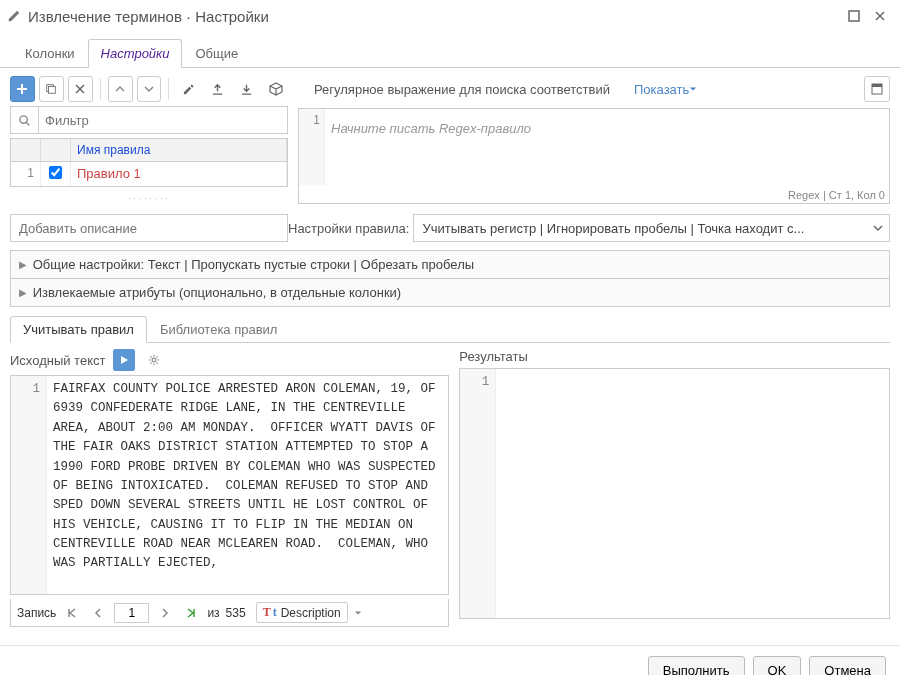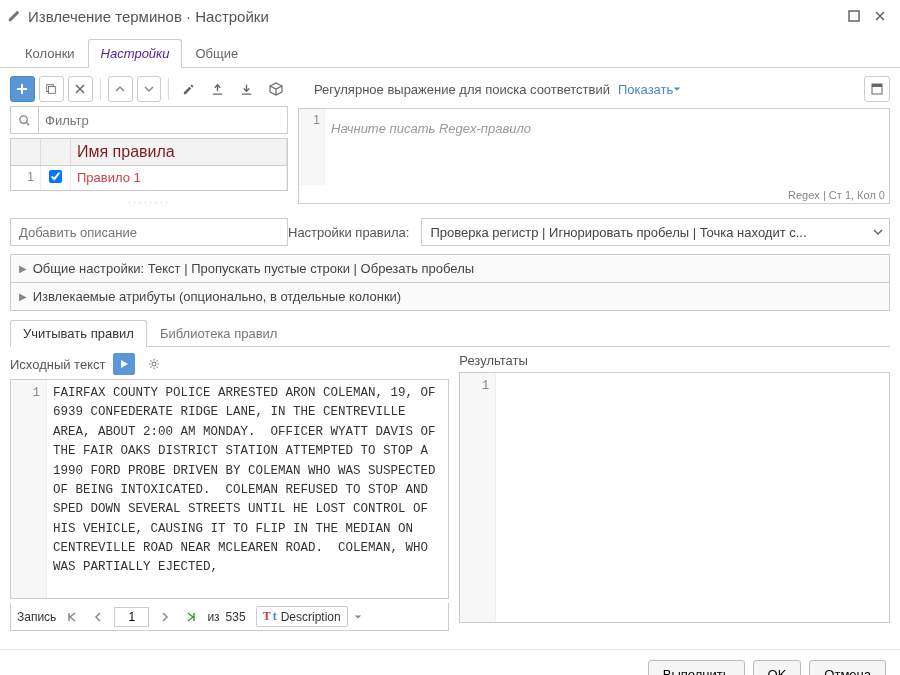--- a/index.html
+++ b/index.html
@@ -19,48 +19,48 @@
 .toprow { display: flex; padding: 8px 10px 4px 10px; gap: 10px; }
 .toprow .left { width: 278px; display: flex; flex-direction: column; gap: 4px; }
 .toprow .right { flex: 1; display: flex; flex-direction: column; gap: 6px; }
 
 .toolbar { display: flex; align-items: center; gap: 4px; }
 .tb { width: 26px; height: 26px; border: 1px solid transparent; border-radius: 3px; display: inline-flex; align-items: center; justify-content: center; cursor: pointer; color: #555; background: transparent;}
 .tb.bord { border-color: #ccc; }
 .tb.primary { background: #5b96d6; color: #fff; border-color:#4b86c6;}
 .sep { width: 1px; height: 22px; background: #ddd; margin: 0 3px;}
 .toolbar-right-label { color: #555; margin-left: 16px; }
-.show-dd { display: inline-flex; align-items: center; color: #4b86c6; cursor: pointer; margin-left: 4px;}
+.show-dd { display: inline-flex; align-items: center; color: #4b86c6; cursor: pointer; margin-left: 20px;}
 .spacer { flex:1; }
 
 .filterrow { display: flex; align-items: center; }
 .filterrow .search { width: 28px; height: 28px; display:inline-flex; align-items:center; justify-content:center; color:#888; border:1px solid #ccc; border-right:none;}
 .filterrow input { flex:1; height: 28px; border: 1px solid #ccc; padding: 0 6px; font-size: 13px; outline:none; }
 
 .rules-table { border: 1px solid #ccc; }
 .rules-table .hdr { display: flex; background: #f3f3f3; border-bottom: 1px solid #ccc;}
-.rules-table .hdr .h { padding: 4px 6px; border-right: 1px solid #ddd; font-size:16px; color:#7f1d1d;}
+.rules-table .hdr .h { padding: 4px 6px; border-right: 1px solid #ddd; font-size:12px; color:#1d4ed8;}
 .rules-table .hdr .hnum { width: 30px;}
 .rules-table .hdr .hchk { width: 30px;}
 .rules-table .hdr .hname { flex:1; }
 .rules-table .row { display: flex; }
 .rules-table .row .c { padding: 4px 6px; border-right: 1px solid #eee; }
 .rules-table .row .cnum { width:30px; text-align:right; color:#888; font-size:12px;}
 .rules-table .row .cchk { width:30px; text-align:center;}
 .rules-table .row .cname { flex:1; color:#c44; cursor:pointer;}
 .dots { text-align:center; color:#ccc; font-size:10px; letter-spacing: 2px; padding: 2px;}
 
 .editor { border: 1px solid #ccc; position: relative; height: 96px; }
 .editor .gutter { position:absolute; left:0; top:0; bottom:18px; width:26px; background:#f7f7f7; border-right:1px solid #eee; text-align:right; padding:4px 4px; color:#888; font-size:12px;}
 .editor .placeholder { position:absolute; left:32px; top:12px; color:#999; font-style:italic; font-size: 13px;}
 .editor .status { position:absolute; right:4px; bottom:2px; font-size:11px; color:#888;}
 
 .descinput { height: 28px; border:1px solid #ccc; width: 278px; padding: 0 8px; font-size:13px; outline:none; margin: 4px 0 0 10px;}
 
-.rulesettings-row { display:flex; align-items:center; gap:12px; margin: 4px 10px 0 0;}
+.rulesettings-row { display:flex; align-items:center; gap:4px; margin: 4px 10px 0 0;}
 .rulesettings-row .lbl { color:#555; }
 .rulesettings-dd { flex:1; border:1px solid #ccc; height:28px; display:flex; align-items:center; padding:0 8px; cursor:pointer; color:#444; position: relative;}
 .rulesettings-dd .chev { position:absolute; right:6px; color:#666;}
 
 .collapsers { margin: 8px 10px 0 10px; }
 .collapser { border:1px solid #ccc; padding: 6px 8px; display:flex; align-items:center; gap:6px; cursor:pointer; color:#444; background:#fafafa;}
 .collapser + .collapser { border-top:none; }
 .collapser .chev { color:#888; font-size:10px;}
 
 .subtabbar { display:flex; border-bottom:1px solid #ccc; margin: 8px 10px 0 10px;}
@@ -224,21 +224,21 @@
         </div>
       </div>
     </div>
   </div>
 
   <div style="display:flex; align-items:center;">
     <input class="descinput" type="text" placeholder="Добавить описание" style="">
     <div class="rulesettings-row" style="flex:1;">
       <span class="lbl">Настройки правила:</span>
       <div class="rulesettings-dd">
-        <span>Проверка регистр | Игнорировать пробелы | Точка находит с...</span>
+        <span>Учитывать регистр | Игнорировать пробелы | Точка находит с...</span>
         <span class="chev">
           <svg width="10" height="10" viewBox="0 0 10 10">
               <path d="M1 3l4 4 4-4" fill="none" stroke="#666" stroke-width="1.5"></path>
             </svg>
         </span>
       </div>
     </div>
   </div>
 
   <div class="collapsers">

